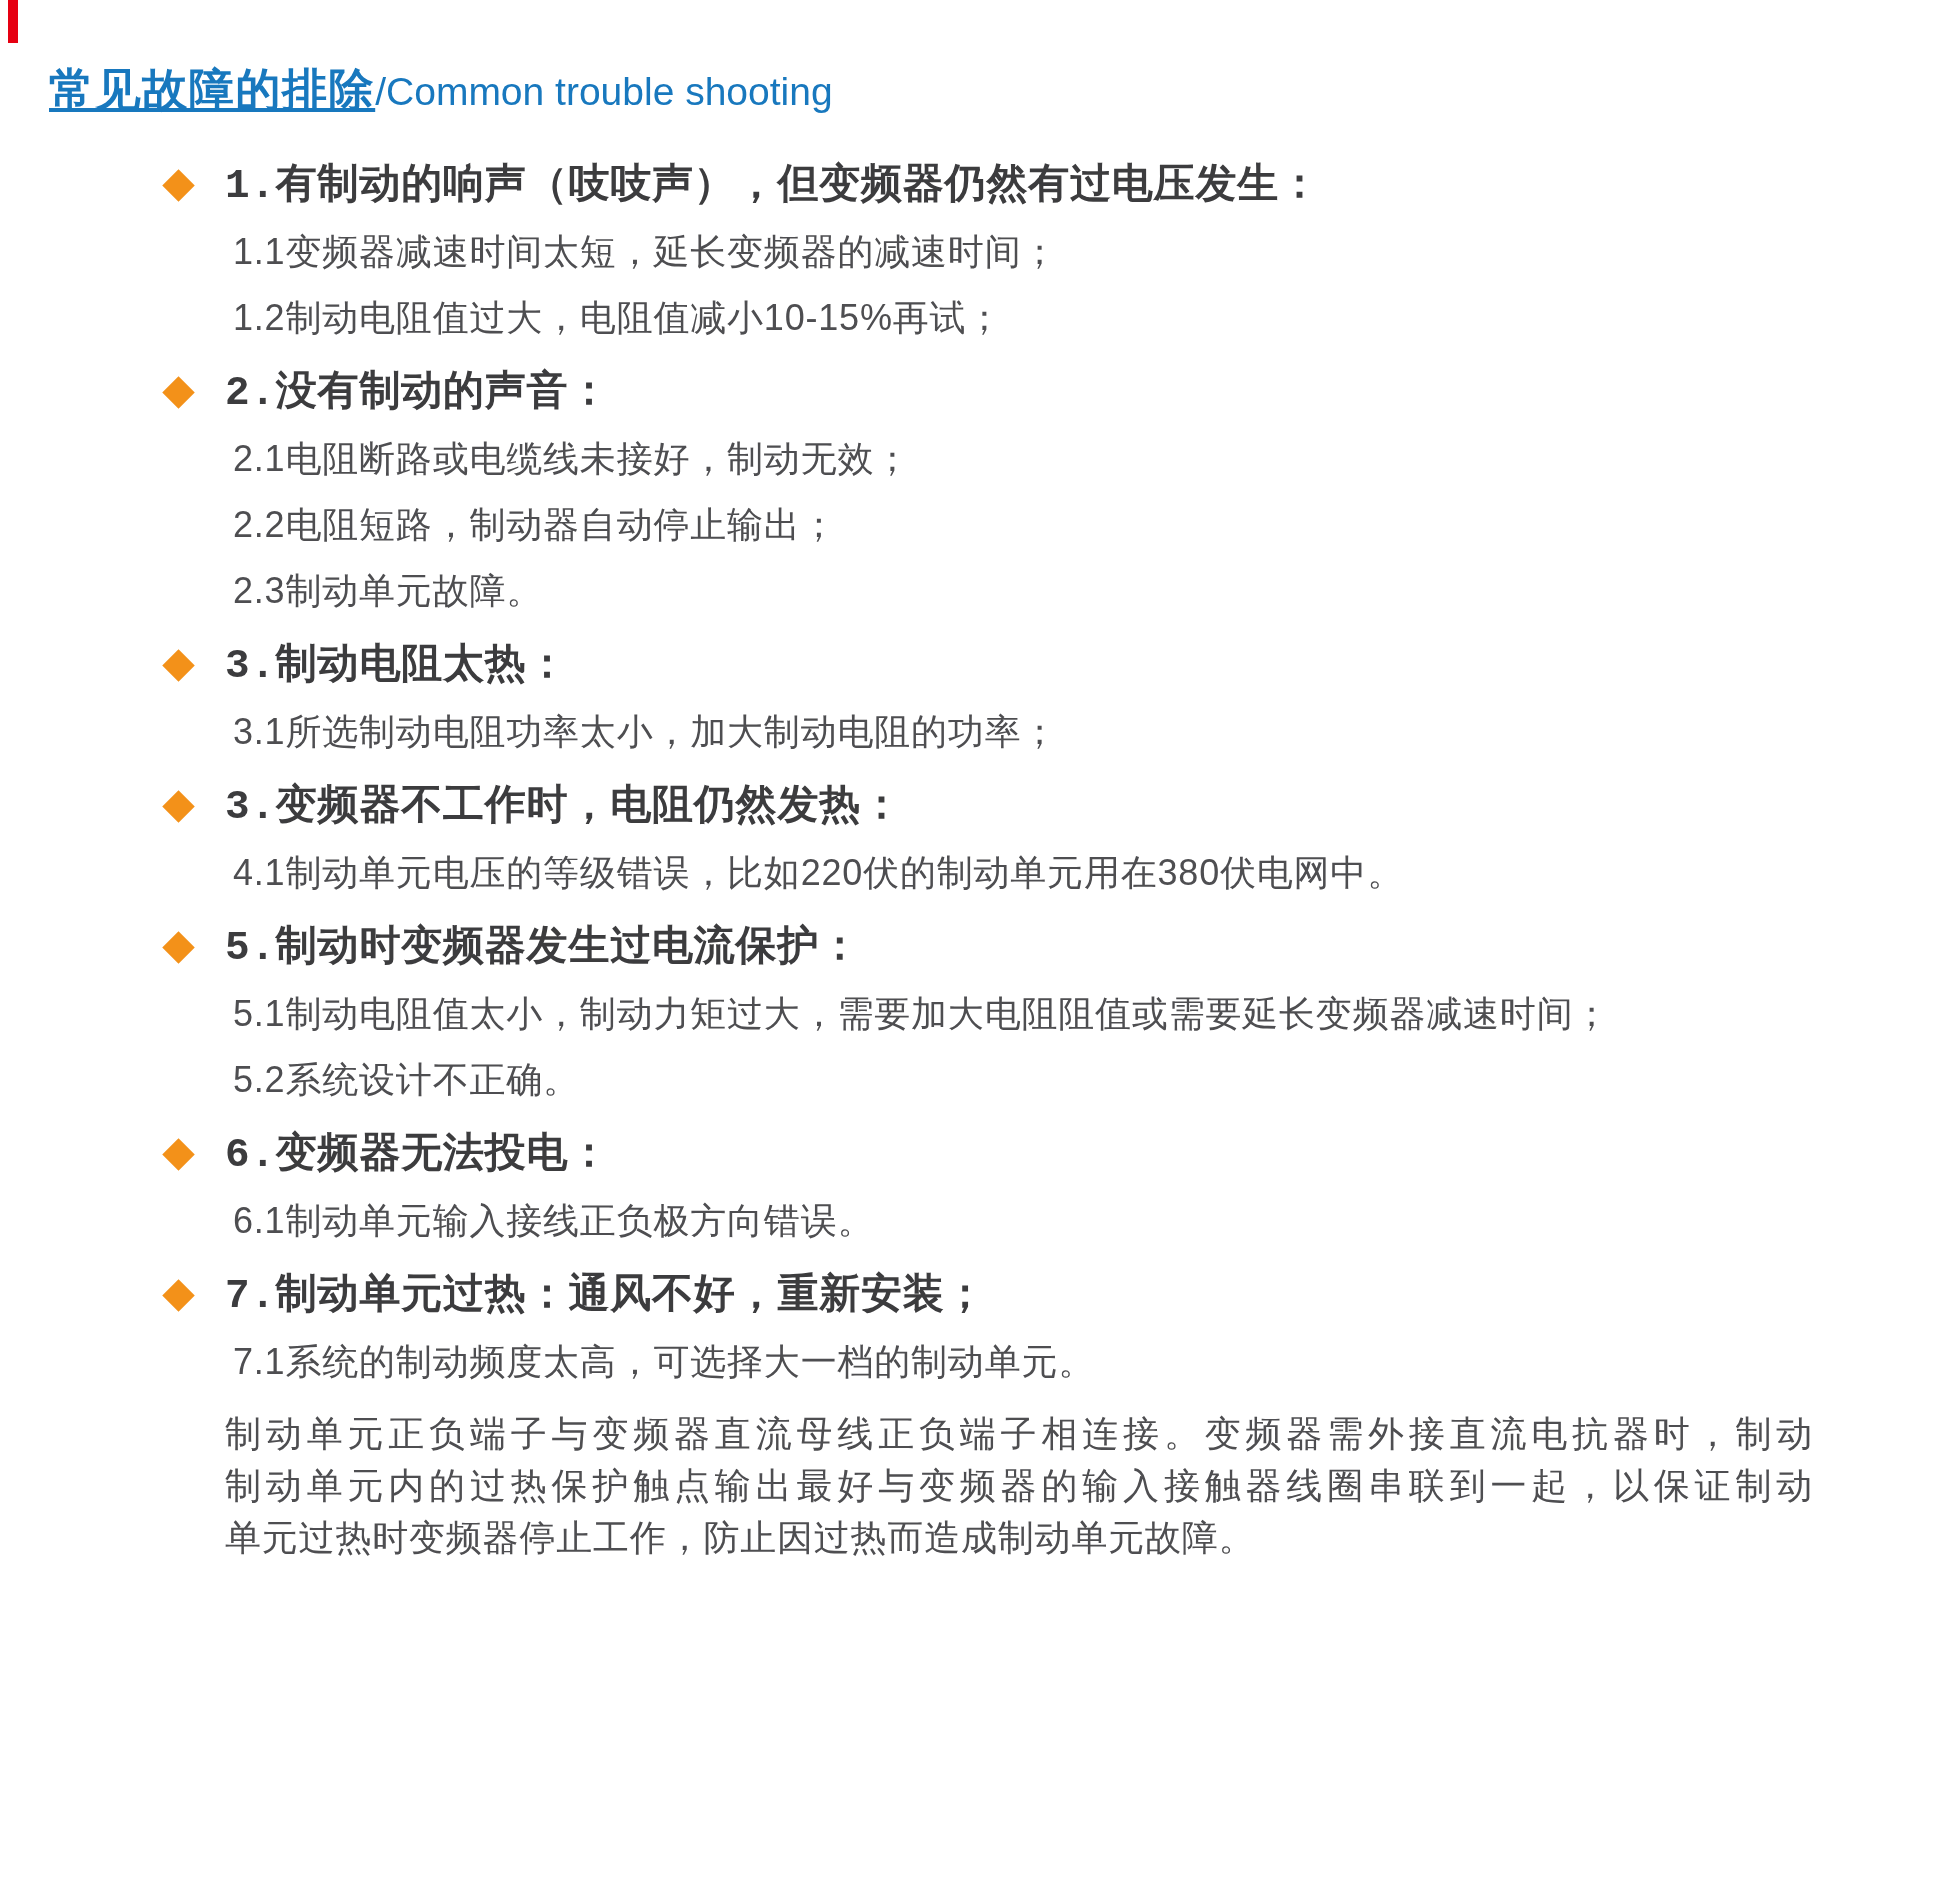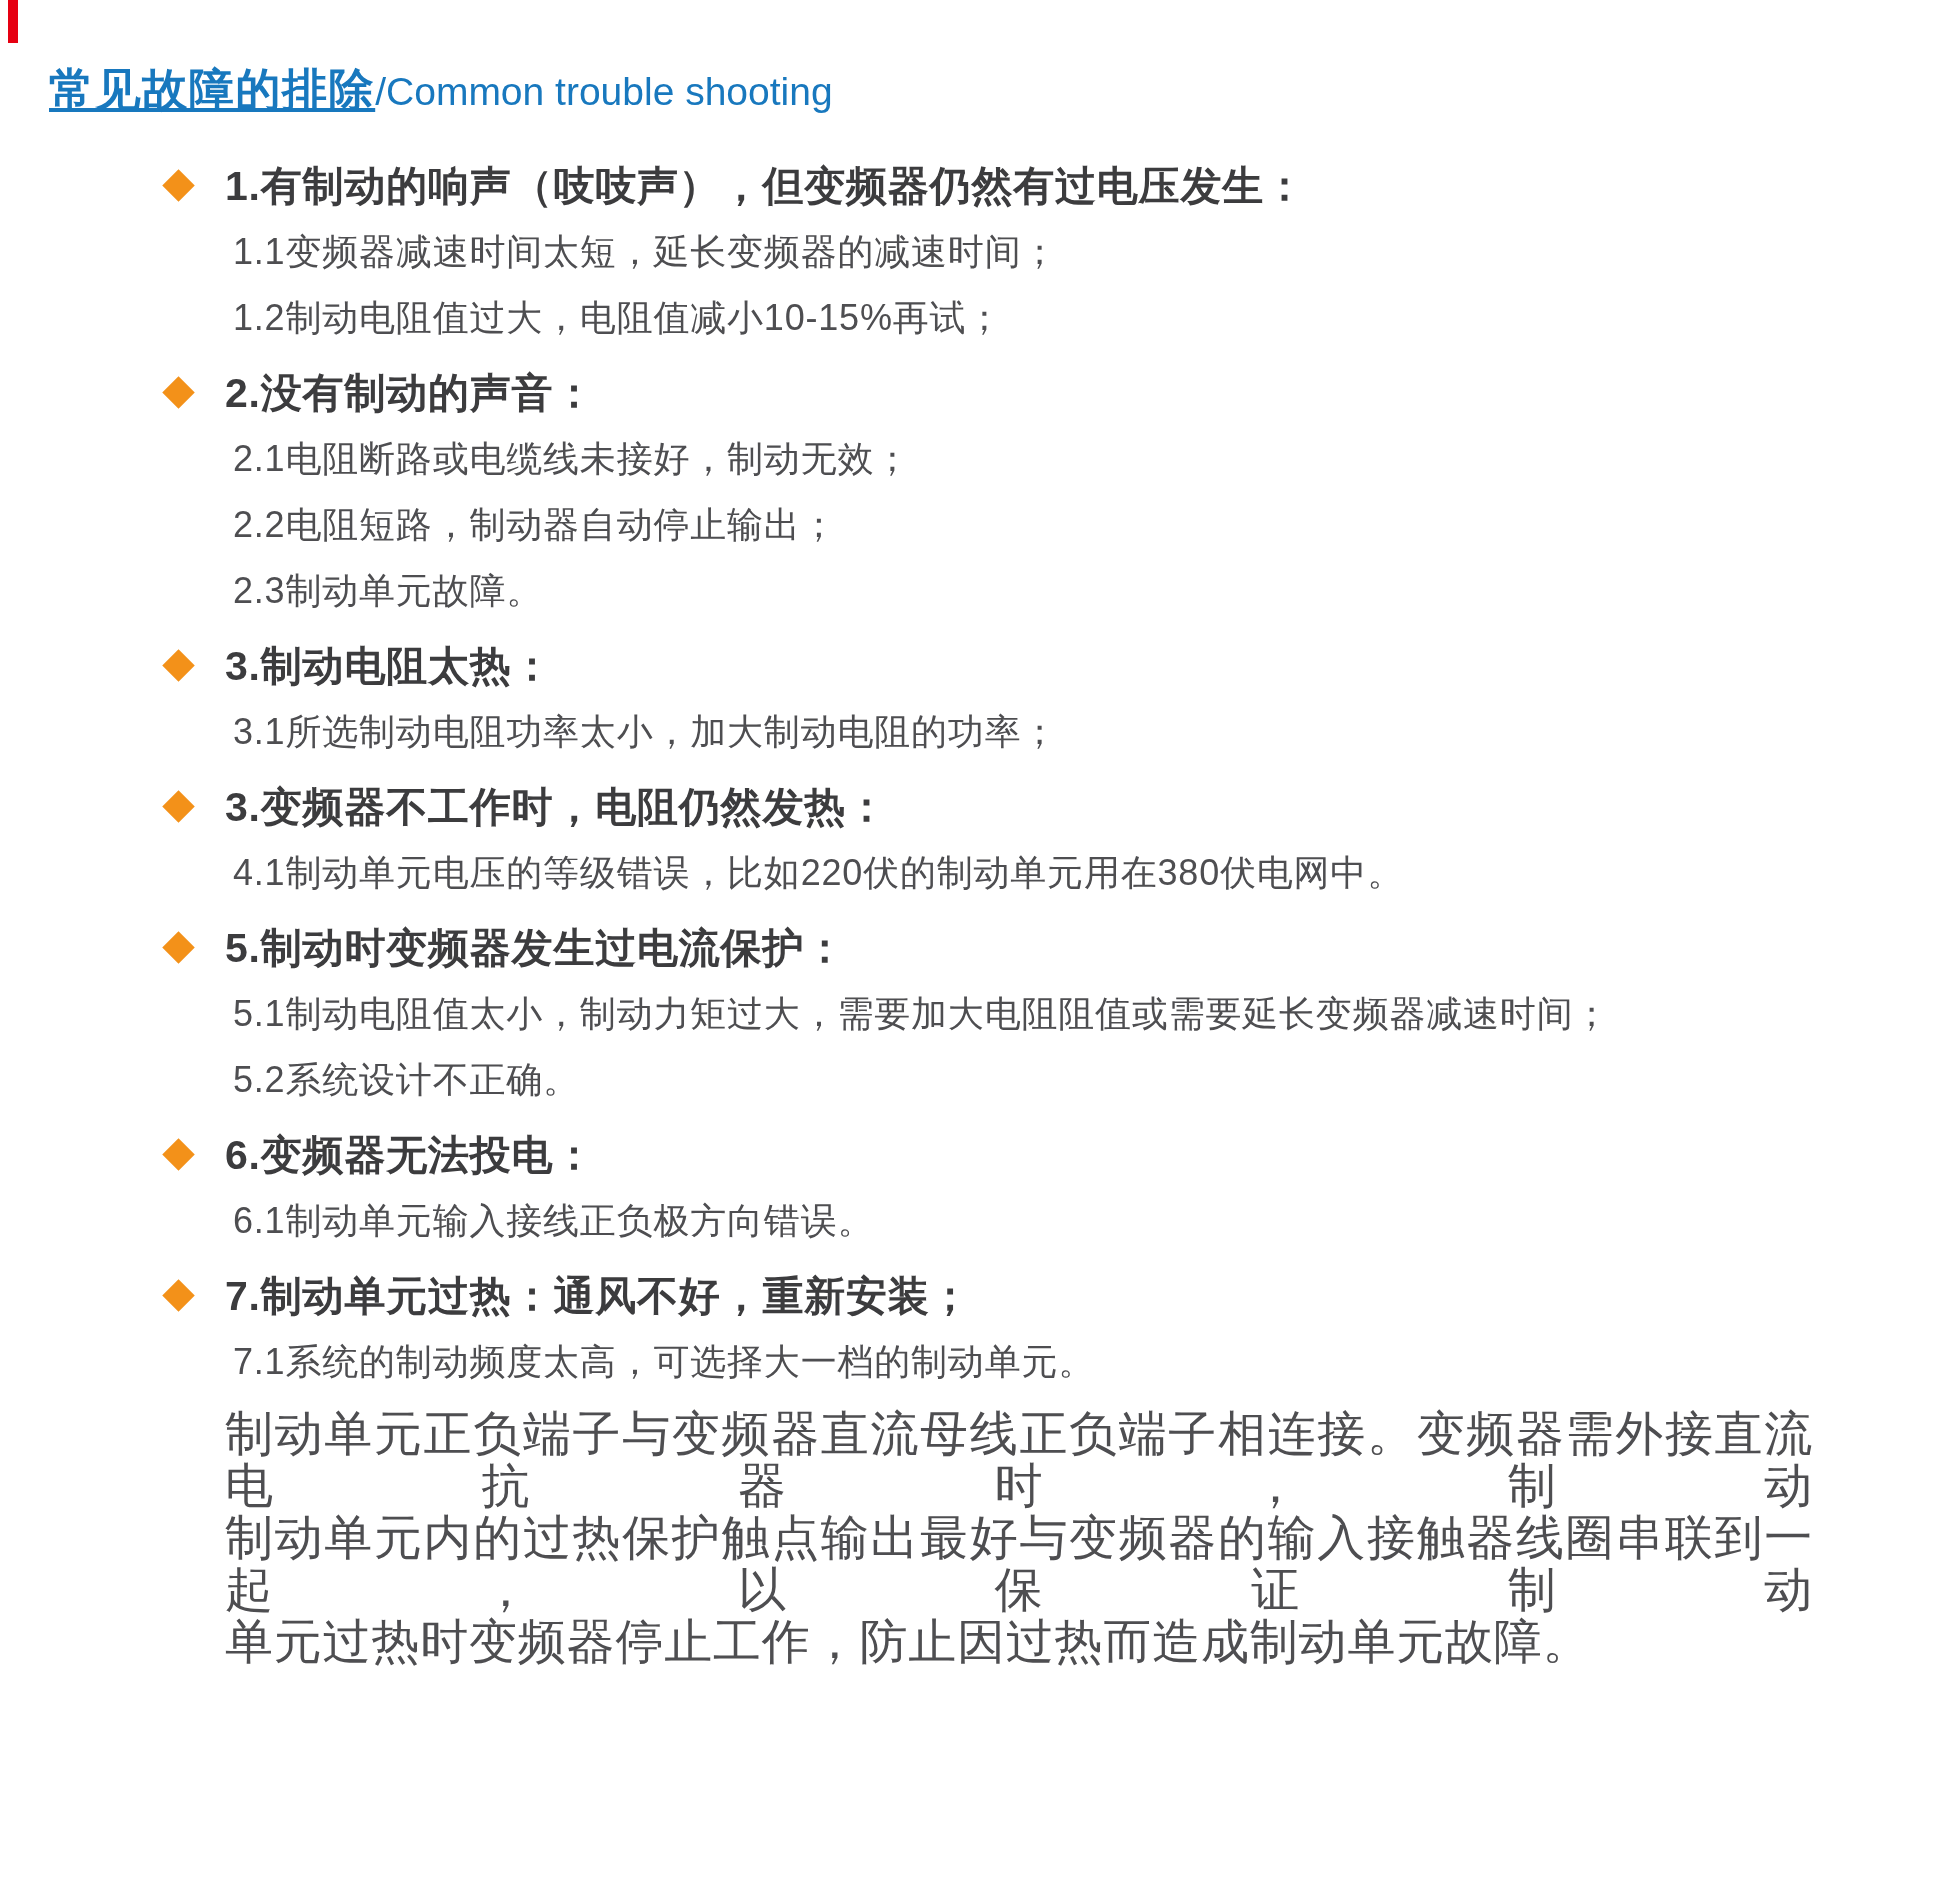--- a/index.html
+++ b/index.html
@@ -51,35 +51,36 @@
     background: #F39119;
     transform: rotate(45deg);
   }
   .heading {
     font-size: 41px;
     font-weight: 700;
     color: #3C3C3E;
     line-height: 47px;
     letter-spacing: 0.8px;
     margin-bottom: 22px;
+    font-family: Liberation Mono, monospace;
   }
   .sub {
     font-size: 36px;
     font-weight: 400;
     color: #4E4E51;
     line-height: 40px;
     letter-spacing: 0.8px;
     margin-bottom: 26px;
     margin-left: 8px;
   }
   .closing {
     margin-left: 225px;
     margin-top: 23px;
     width: 1588px;
-    font-size: 48px;
+    font-size: 36px;
     font-weight: 400;
     color: #4E4E51;
     line-height: 52px;
     letter-spacing: 0.8px;
   }
   .closing .line:not(:last-child) {
     text-align: justify;
     text-align-last: justify;
   }
 </style>

